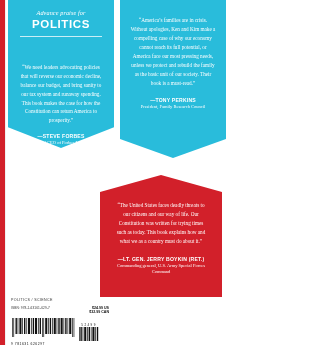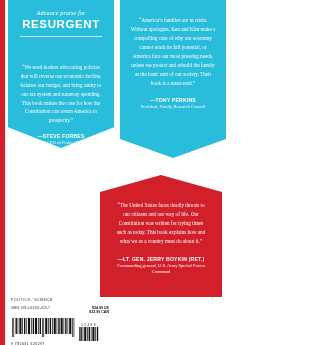--- a/index.html
+++ b/index.html
@@ -200,21 +200,21 @@
   }
 </style>
 </head>
 <body>
 
 <div id="spine-stripe"></div>
 <div id="spine-stripe-inner"></div>
 
 <div id="panel-forbes">
   <div class="advance-praise">Advance praise for</div>
-  <div class="book-title">RESURGENT</div>
+  <div class="book-title">POLITICS</div>
   <div class="rule"></div>
 
   <div id="forbes-quote-wrap">
     <p class="quote-text">“We need leaders advocating policies that will reverse our economic decline, balance our budget, and bring sanity to our tax system and runaway spending. This book makes the case for how the Constitution can return America to prosperity.”</p>
   </div>
 
   <div id="forbes-attrib-wrap">
     <p class="attrib-name">—STEVE FORBES</p>
     <p class="attrib-role">Chairman and CEO of Forbes Media, former presidential candidate</p>
   </div>

